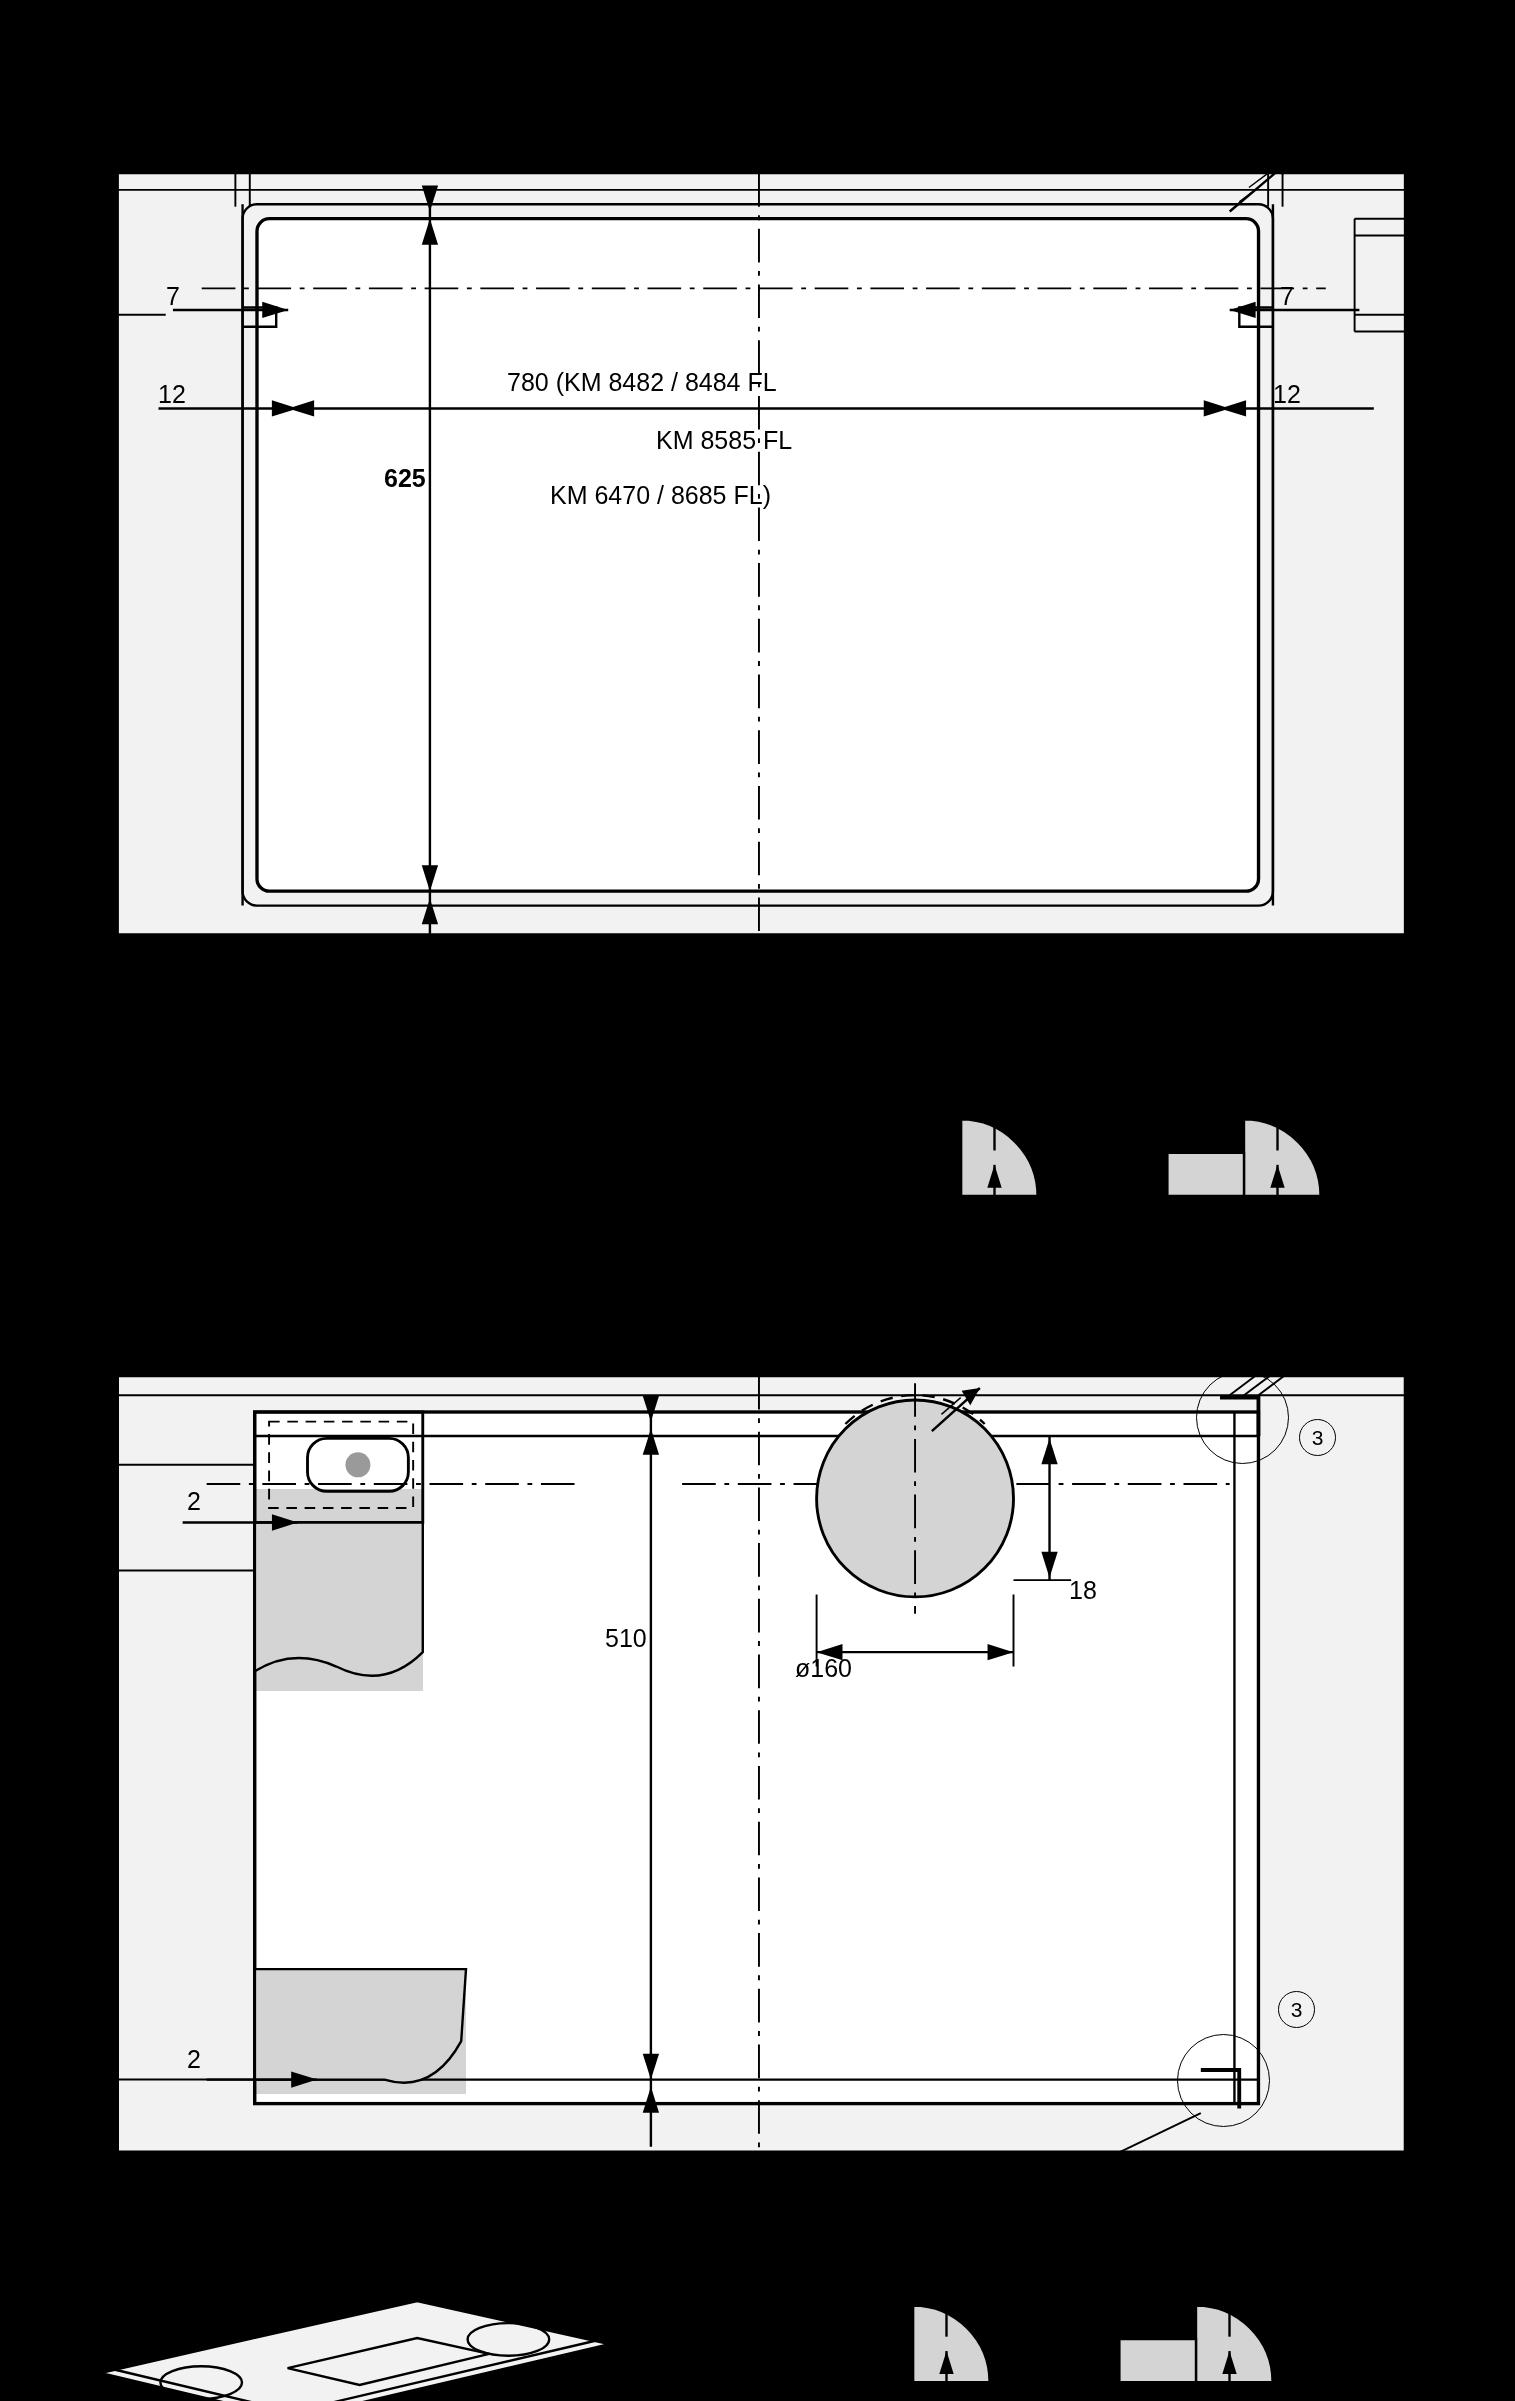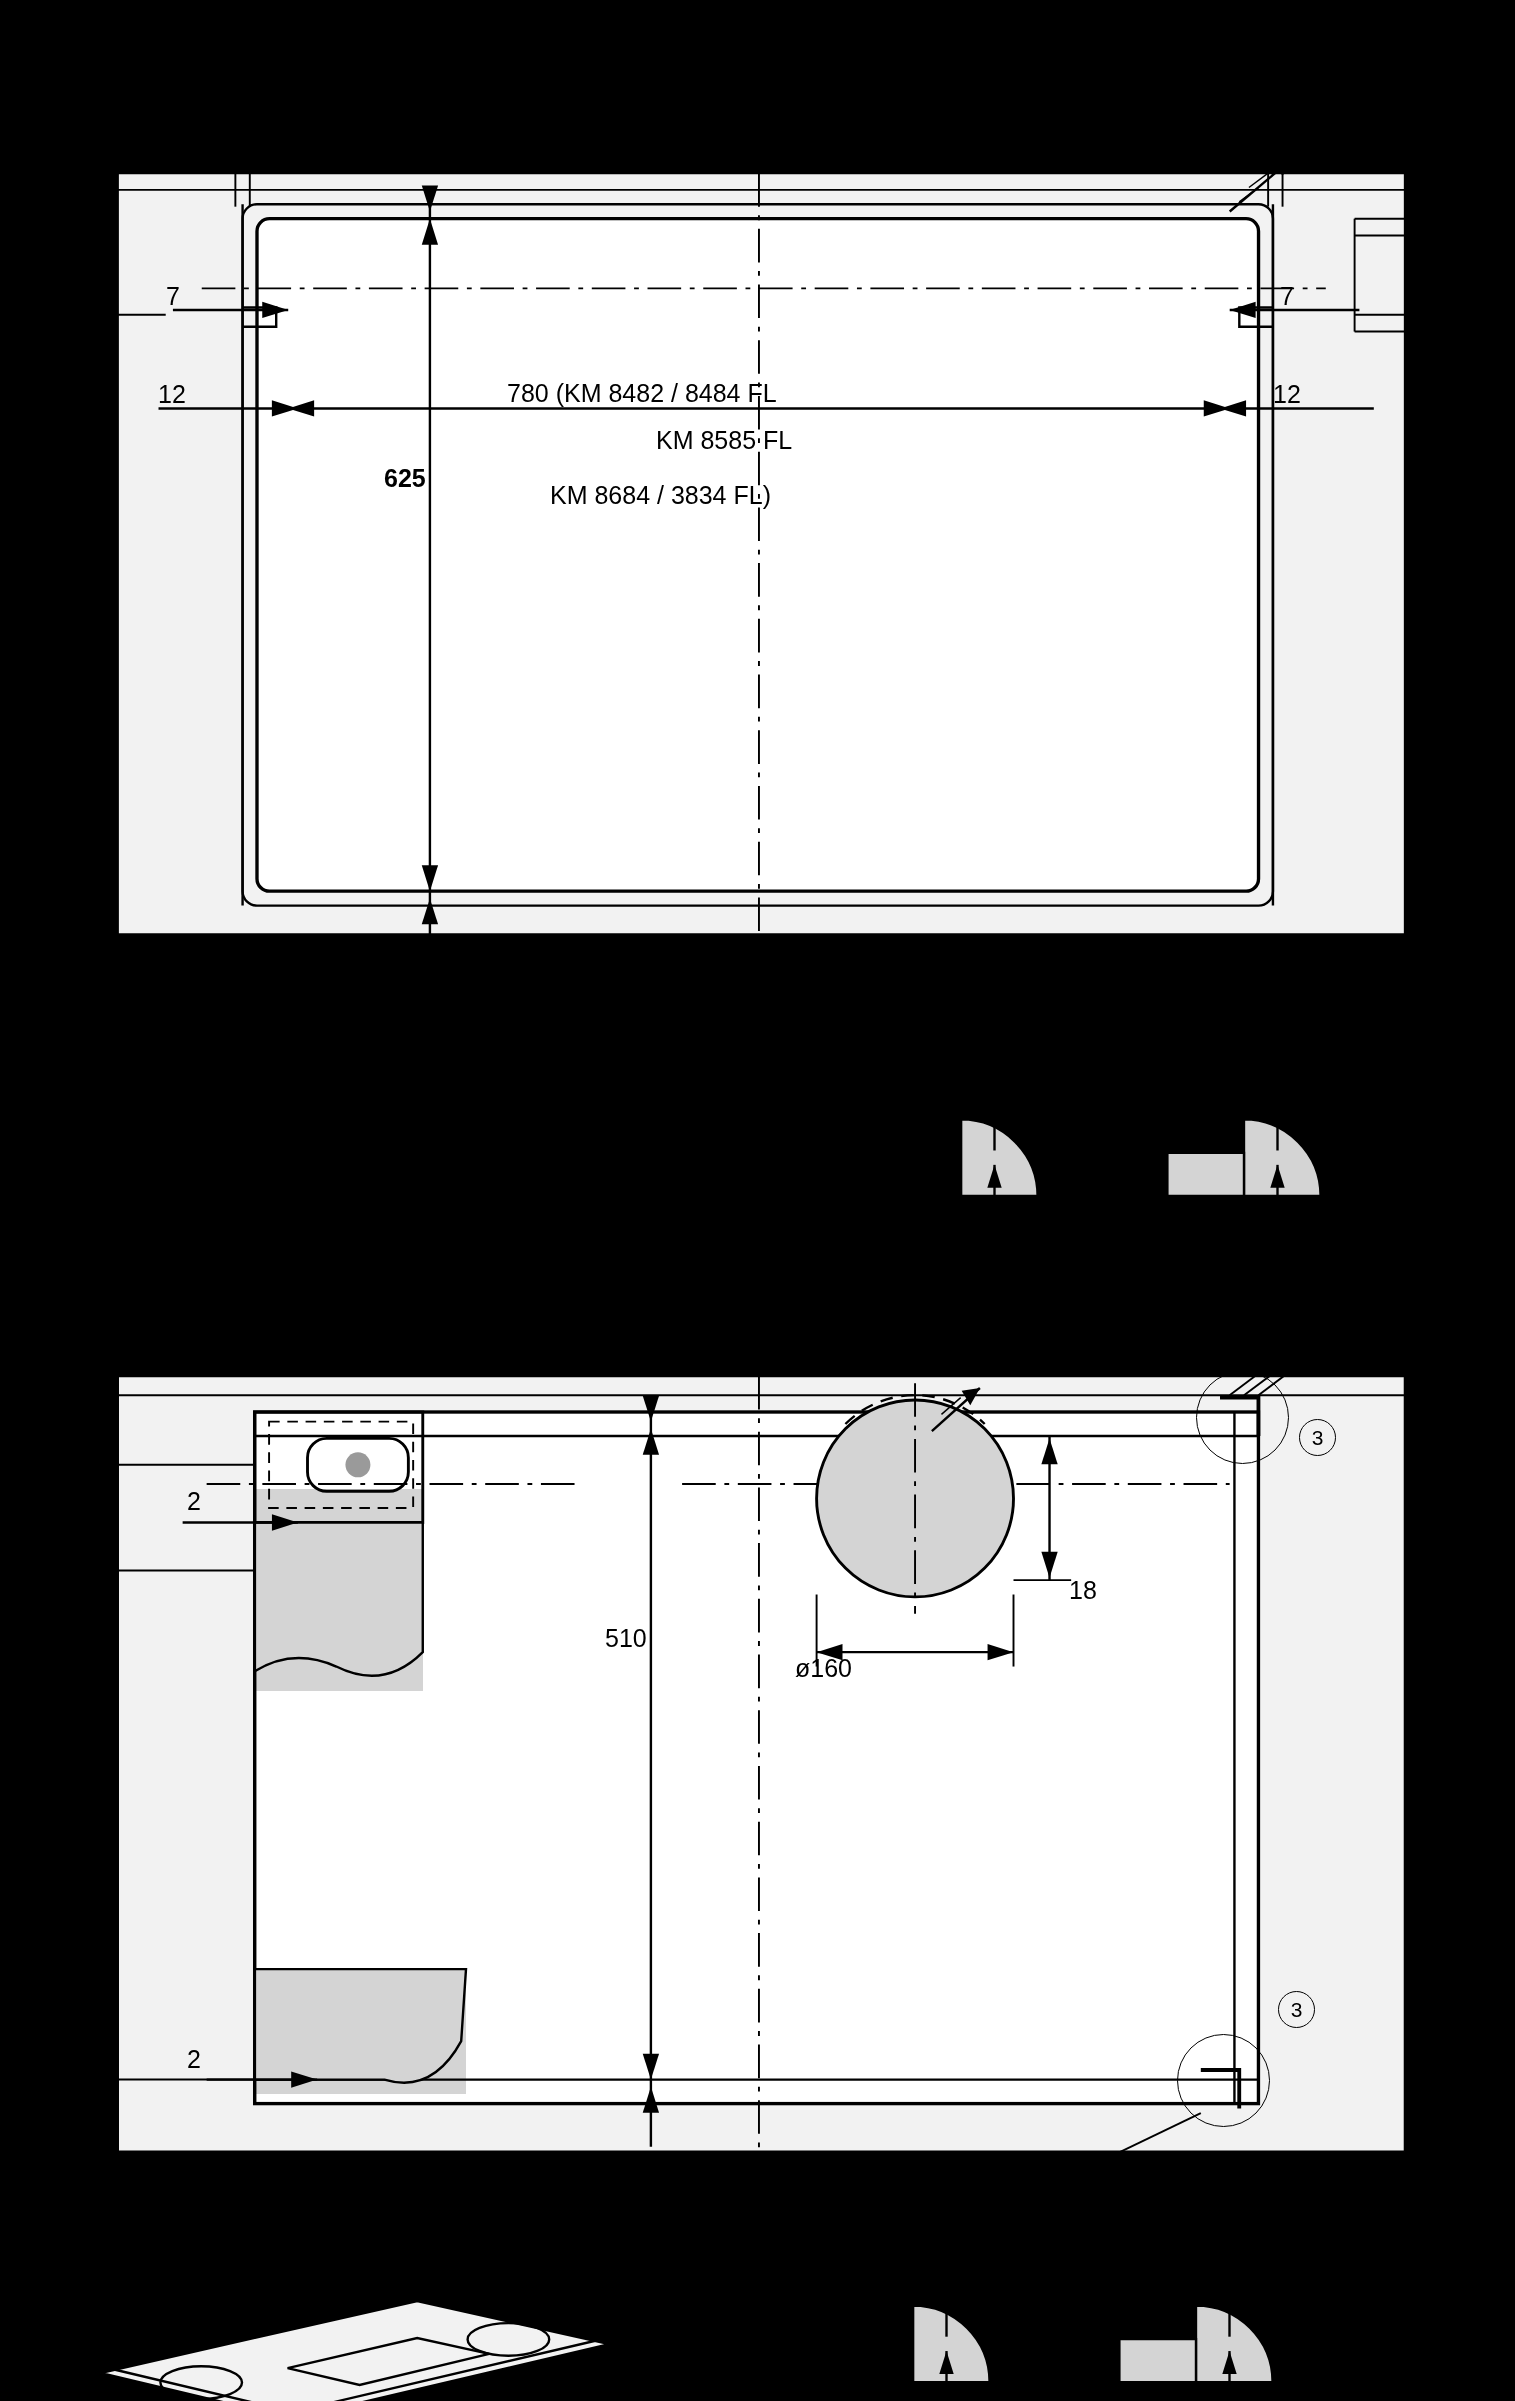--- a/index.html
+++ b/index.html
@@ -127,23 +127,23 @@
       <path d="M895 1855 l-17 -54 h34 z" fill="#000"></path>
       <path d="M895 1870 l-17 54 h34 z" fill="#000"></path>
     </svg>
 
     <div class="lbl big" style="left:166px; top:281px;">7</div>
     <div class="lbl big" style="left:1280px; top:281px;">7</div>
     <div class="lbl big" style="left:158px; top:379px;">12</div>
     <div class="lbl big" style="left:1273px; top:379px;">12</div>
     <div class="lbl big" style="left:384px; top:463px;font-weight:bold;">625</div>
 
-    <div class="lbl big" style="left:507px; top:367px;margin-top:11px;">780 (KM 8482 / 8484 FL</div>
+    <div class="lbl big" style="left:507px; top:367px;">780 (KM 8482 / 8484 FL</div>
     <div class="lbl big" style="left:632px; top:425px;margin-left:24px;">KM 8585 FL</div>
-    <div class="lbl big" style="left:550px; top:480px;">KM 8684 / 3834 FL)</div>
+    <div class="lbl big" style="left:550px; top:480px;">KM 6470 / 8685 FL)</div>
   </div>
 
   <div>
     <svg style="left:884px; top:1105px; width:221px; height:158px;" viewBox="0 0 460 330" width="221" height="158">
       <defs>
         <pattern id="hatchA" width="34" height="34" patternTransform="rotate(45)" patternUnits="userSpaceOnUse">
           <line x1="0" y1="0" x2="0" y2="34" stroke="#000" stroke-width="4"></line>
         </pattern>
       </defs>
       <path d="M160 30 A160 160 0 0 1 320 190 L160 190 Z" fill="#d4d4d4" stroke="#000" stroke-width="5"></path>

